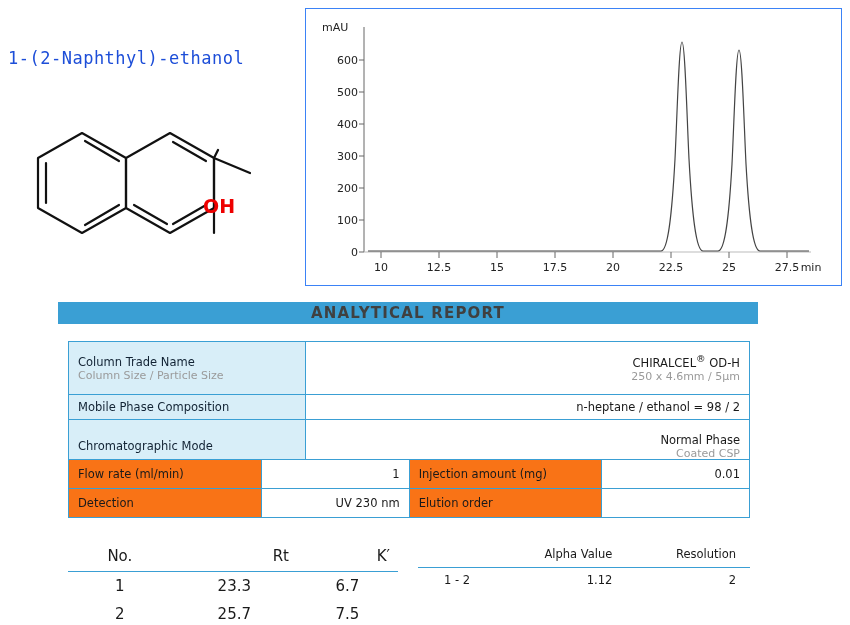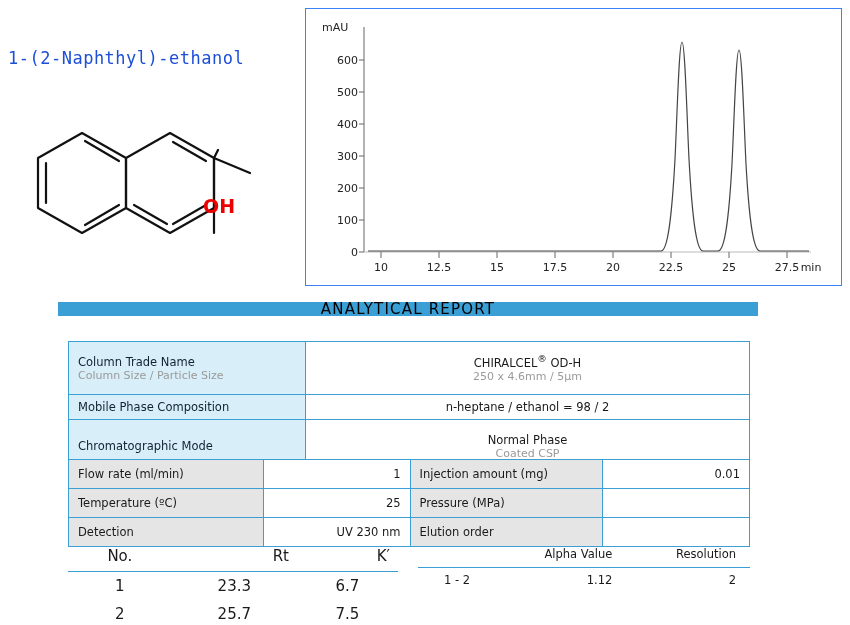--- a/index.html
+++ b/index.html
@@ -57,28 +57,29 @@
     background: #ffffff;
     box-sizing: border-box;
   }
 
   
   .report-bar {
     position: absolute;
     left: 58px;
     top: 302px;
     width: 700px;
-    height: 14px;
+    height: 22px;
     background: #3a9fd4;
-    color: #000000;
+    color: #404040;
     font-size: 15px;
     letter-spacing: 1.2px;
     display: flex;
     align-items: center;
     justify-content: center;
+    font-weight: bold;
   }
 
   
   .table-top {
     position: absolute;
     left: 68px;
     top: 341px;
     width: 682px;
     border-collapse: collapse;
     font-size: 11.5px;
@@ -87,21 +88,21 @@
     border: 1px solid #3a9fd4;
     padding: 5px 9px;
     vertical-align: middle;
   }
   .table-top td.label {
     background: #d8eef8;
     width: 218px;
     color: #123;
   }
   .table-top td.value {
-    text-align: center;
+    text-align: right;
     background: #ffffff;
   }
   .sub {
     color: #9a9a9a;
     font-size: 11px;
   }
   .big-cell { height: 42px; }
 
   
   .table-mid {
@@ -111,21 +112,21 @@
     width: 682px;
     border-collapse: collapse;
     font-size: 11.5px;
   }
   .table-mid td {
     border: 1px solid #3a9fd4;
     padding: 5px 9px;
     height: 18px;
   }
   .table-mid td.k {
-    background: #e5e5e5;
+    background: #f97316;
     width: 188px;
   }
   .table-mid td.v {
     text-align: right;
     width: 141px;
     background: #ffffff;
   }
 
   
   .res-left {
@@ -294,26 +295,20 @@
 
 <table class="table-mid">
   <tbody>
       <tr>
     <td class="k">Flow rate (ml/min)</td>
     <td class="v">1</td>
     <td class="k">Injection amount (mg)</td>
     <td class="v">0.01</td>
   </tr>
   <tr>
-    <td class="k">Temperature (ºC)</td>
-    <td class="v">25</td>
-    <td class="k">Pressure (MPa)</td>
-    <td class="v"></td>
-  </tr>
-  <tr>
     <td class="k">Detection</td>
     <td class="v">UV 230 nm</td>
     <td class="k">Elution order</td>
     <td class="v"></td>
   </tr>
 </tbody>
   </table>
 
 <table class="res-left">
   <tbody>

